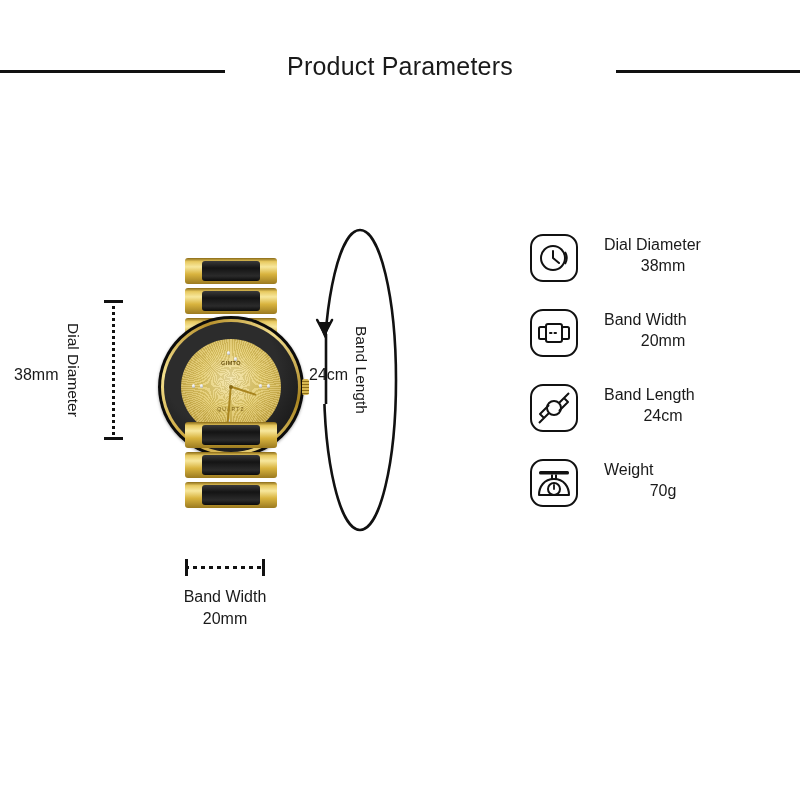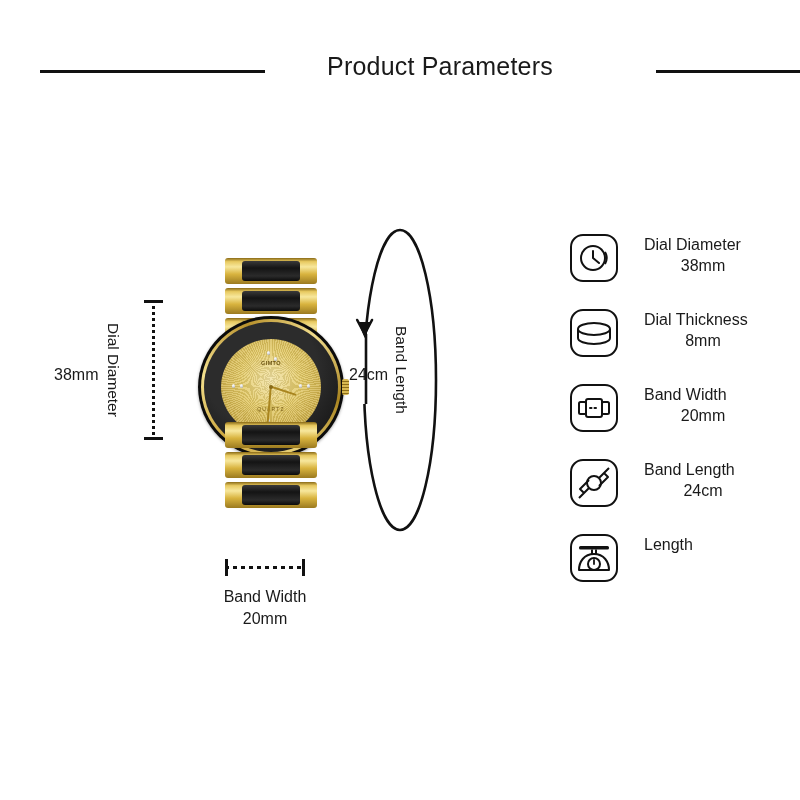--- a/index.html
+++ b/index.html
@@ -2,21 +2,21 @@
 <html><head>
 <meta charset="utf-8">
 <style>
   * { box-sizing: border-box; margin: 0; padding: 0; }
   html, body {
     width: 800px; height: 800px;
     background: #ffffff;
     font-family: "Liberation Sans", sans-serif;
     overflow: hidden;
   }
-  #page { position: relative; width: 700px; height: 800px; background: #fff; margin-left: 40px; }
+  #page { position: relative; width: 700px; height: 800px; background: #fff; }
 
   
   .hdr-rule { position: absolute; height: 3px; background: #111; top: 70px; }
   .hdr-rule.left  { left: 0px;  width: 225px; }
   .hdr-rule.right { left: 616px; width: 184px; }
   .hdr-title {
     position: absolute; top: 52px; left: 0; width: 800px;
     text-align: center; font-size: 25px; color: #1a1a1a; letter-spacing: .2px;
   }
 
@@ -222,33 +222,20 @@
           <path d="M25 19 L25 26 L31 31" fill="none" stroke="#111" stroke-width="2" stroke-linecap="round" stroke-linejoin="round"></path>
           <path d="M37 20 A12 12 0 0 1 37 32" fill="none" stroke="#111" stroke-width="2"></path>
         </svg>
       </div>
       <div class="spec-text">
         <div class="spec-label">Dial Diameter</div>
         <div class="spec-value">38mm</div>
       </div>
     </div>
 
-    <div class="spec-row">
-      <div class="spec-icon">
-        <svg width="52" height="52" viewBox="0 0 52 52">
-          <rect x="3" y="3" width="46" height="46" rx="12" fill="none" stroke="#111" stroke-width="2"></rect>
-          <ellipse cx="26" cy="22" rx="16" ry="6" fill="none" stroke="#111" stroke-width="2"></ellipse>
-          <path d="M10 22 L10 31 A16 6 0 0 0 42 31 L42 22" fill="none" stroke="#111" stroke-width="2"></path>
-        </svg>
-      </div>
-      <div class="spec-text">
-        <div class="spec-label">Dial Thickness</div>
-        <div class="spec-value">8mm</div>
-      </div>
-    </div>
 
     <div class="spec-row">
       <div class="spec-icon">
         <svg width="52" height="52" viewBox="0 0 52 52">
           <rect x="3" y="3" width="46" height="46" rx="12" fill="none" stroke="#111" stroke-width="2"></rect>
           <rect x="18" y="17" width="16" height="18" rx="2" fill="none" stroke="#111" stroke-width="2"></rect>
           <rect x="11" y="20" width="7" height="12" rx="1.5" fill="none" stroke="#111" stroke-width="2"></rect>
           <rect x="34" y="20" width="7" height="12" rx="1.5" fill="none" stroke="#111" stroke-width="2"></rect>
           <path d="M22 26 L30 26" stroke="#111" stroke-width="2" stroke-linecap="round" stroke-dasharray="1.5 3"></path>
         </svg>
@@ -279,20 +266,21 @@
         <svg width="52" height="52" viewBox="0 0 52 52">
           <rect x="3" y="3" width="46" height="46" rx="12" fill="none" stroke="#111" stroke-width="2"></rect>
           <rect x="11" y="14" width="30" height="3.5" rx="1.5" fill="#111"></rect>
           <path d="M24 17.5 L24 22 M28 17.5 L28 22" stroke="#111" stroke-width="2"></path>
           <path d="M26 22 C16 22 11 30 11 38 L41 38 C41 30 36 22 26 22 Z" fill="none" stroke="#111" stroke-width="2" stroke-linejoin="round"></path>
           <circle cx="26" cy="32" r="6" fill="none" stroke="#111" stroke-width="2"></circle>
           <path d="M26 28 L26 32" stroke="#111" stroke-width="1.8" stroke-linecap="round"></path>
         </svg>
       </div>
       <div class="spec-text">
-        <div class="spec-label">Length</div>
+        <div class="spec-label">Weight</div>
+        <div class="spec-value">70g</div>
       </div>
     </div>
 
   </div>
 
 
 </div>
 
 </body></html>

